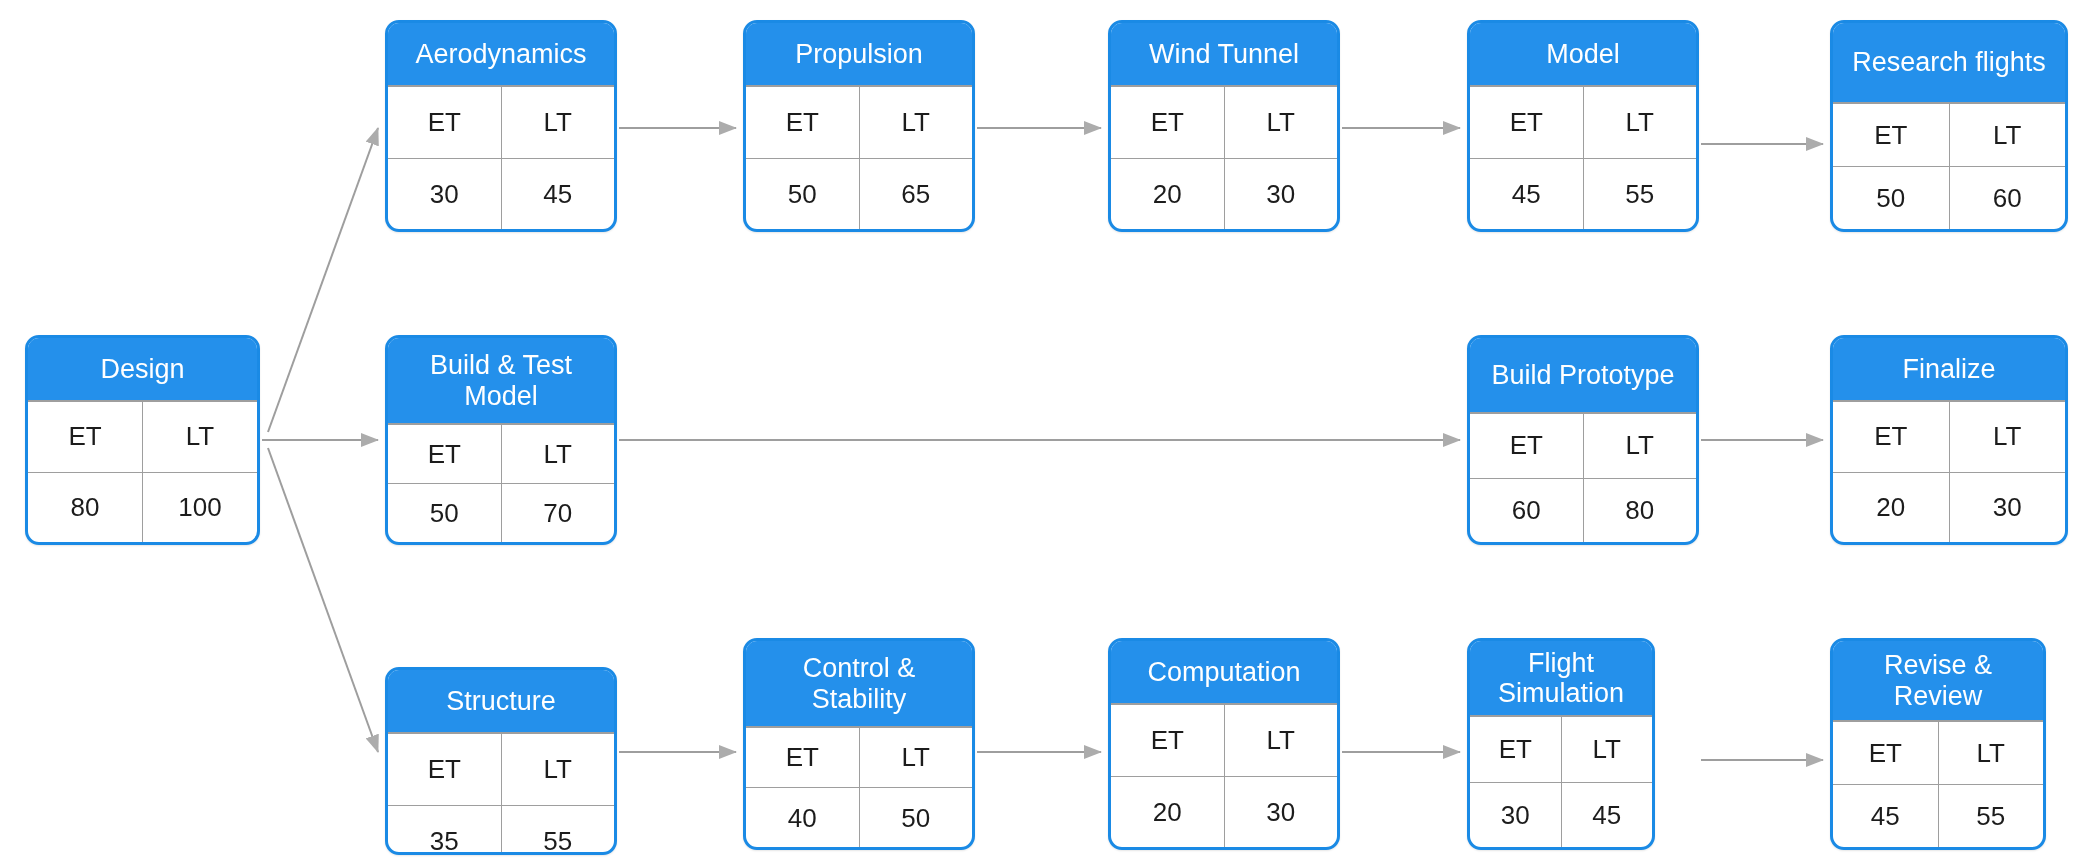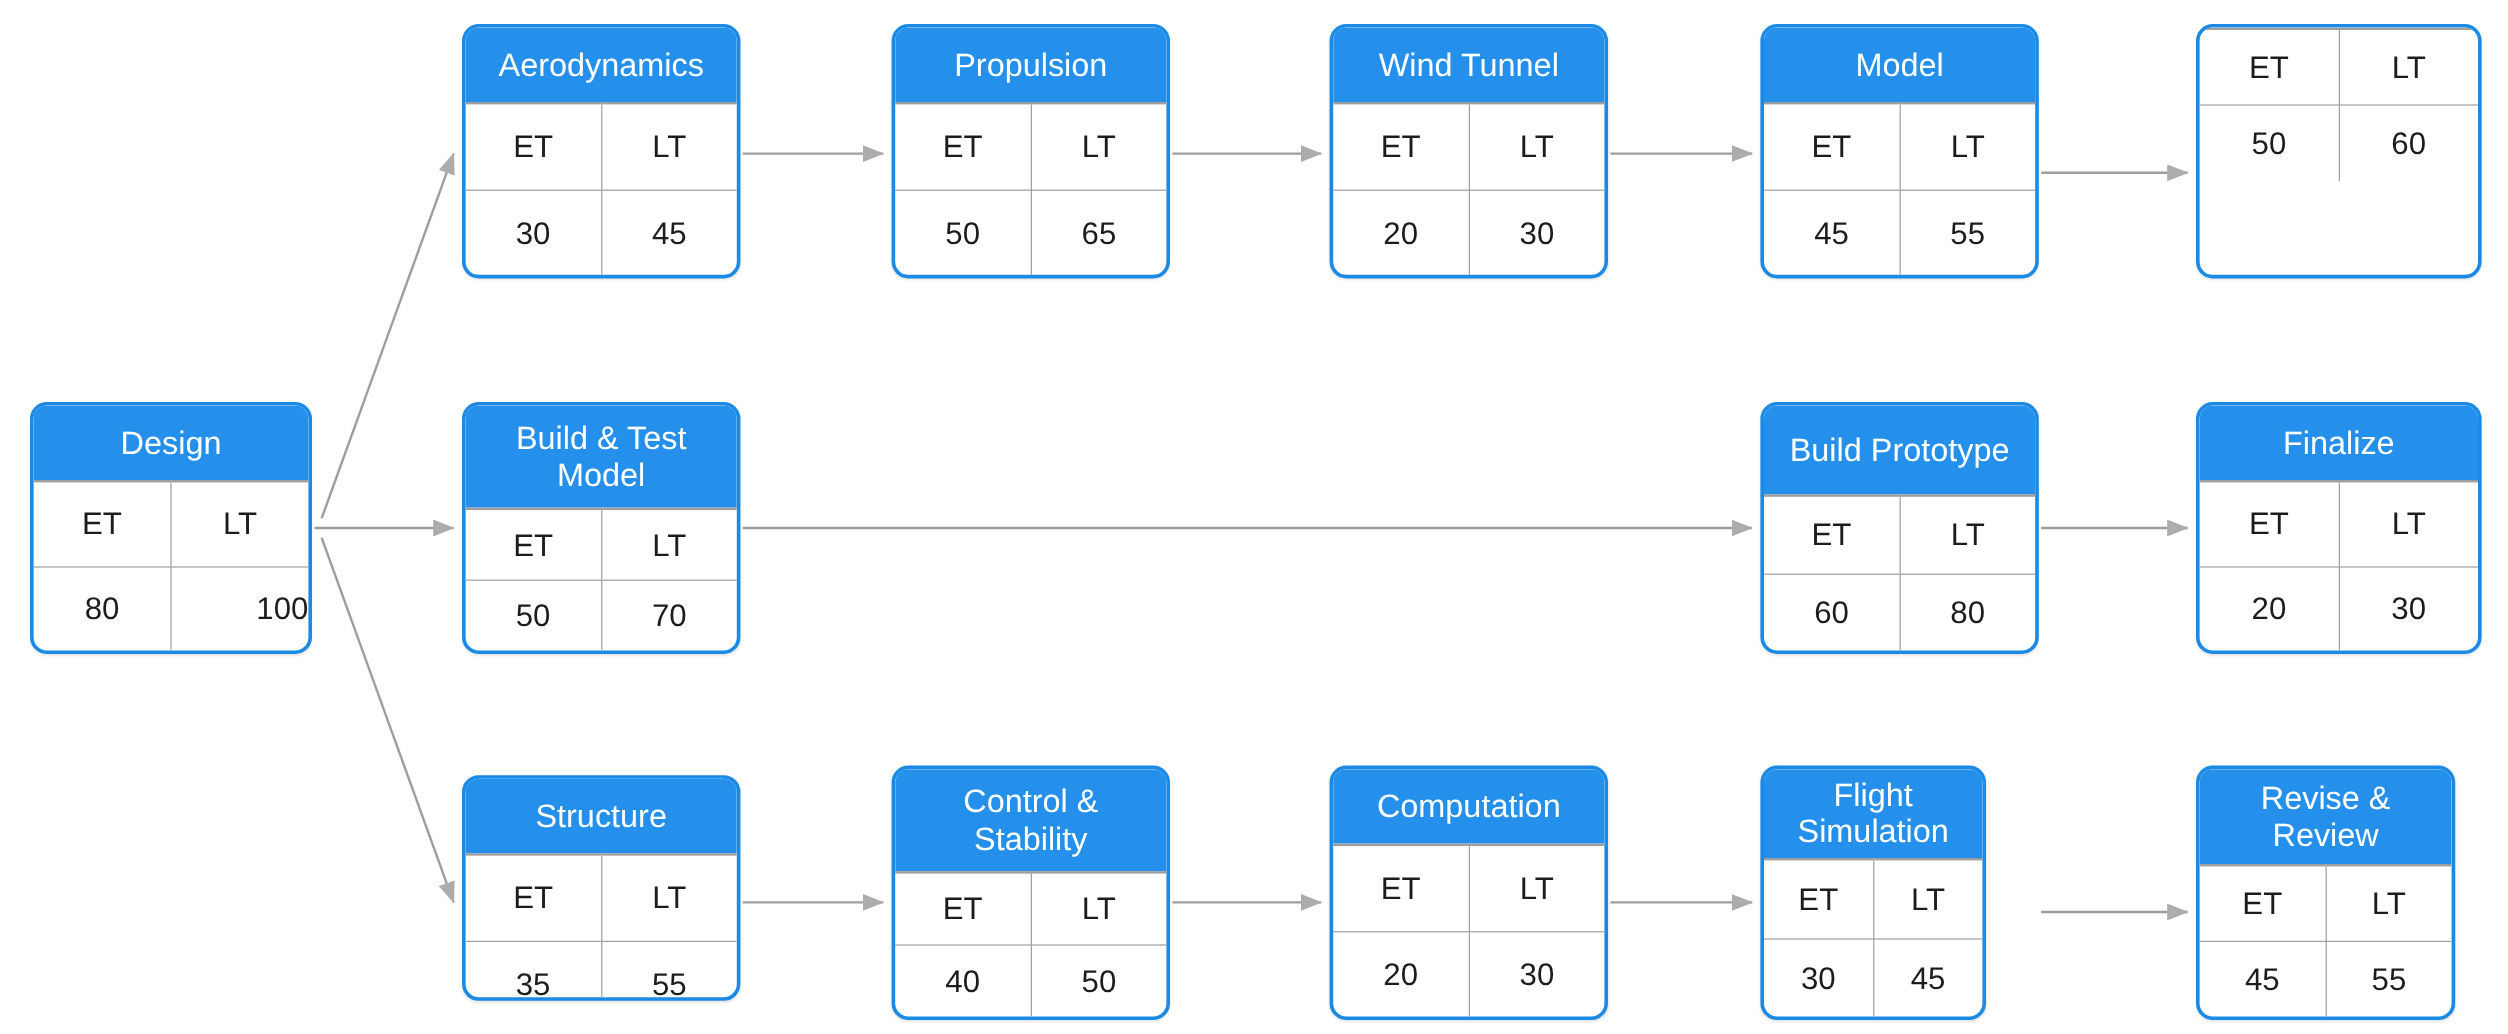--- a/index.html
+++ b/index.html
@@ -81,21 +81,21 @@
   <div id="node-layer">
       <div class="node" style="left: 25px; top: 335px; width: 235px; height: 210px;">
         <div class="node-header" style="height: 62px;">Design</div>
         <div class="node-table">
           <div class="node-row row-head">
             <div class="node-cell c-left" style="height: 71px;">ET</div>
             <div class="node-cell c-right" style="height: 71px;">LT</div>
           </div>
           <div class="node-row row-vals">
             <div class="node-cell c-left" style="height: 71px;">80</div>
-            <div class="node-cell c-right" style="height: 71px; text-align: right;">100</div>
+            <div class="node-cell c-right" style="height: 71px;">100</div>
           </div>
         </div>
       </div>
       <div class="node" style="left: 385px; top: 20px; width: 232px; height: 212px;">
         <div class="node-header" style="height: 62px;">Aerodynamics</div>
         <div class="node-table">
           <div class="node-row row-head">
             <div class="node-cell c-left" style="height: 72px;">ET</div>
             <div class="node-cell c-right" style="height: 72px;">LT</div>
           </div>
@@ -138,20 +138,21 @@
             <div class="node-cell c-left" style="height: 72px;">ET</div>
             <div class="node-cell c-right" style="height: 72px;">LT</div>
           </div>
           <div class="node-row row-vals">
             <div class="node-cell c-left" style="height: 72px;">45</div>
             <div class="node-cell c-right" style="height: 72px;">55</div>
           </div>
         </div>
       </div>
       <div class="node" style="left: 1830px; top: 20px; width: 238px; height: 212px;">
+        <div class="node-header" style="height: 79px;">Research flights</div>
         <div class="node-table">
           <div class="node-row row-head">
             <div class="node-cell c-left" style="height: 63.5px;">ET</div>
             <div class="node-cell c-right" style="height: 63.5px;">LT</div>
           </div>
           <div class="node-row row-vals">
             <div class="node-cell c-left" style="height: 63.5px;">50</div>
             <div class="node-cell c-right" style="height: 63.5px;">60</div>
           </div>
         </div>
@@ -189,21 +190,21 @@
           <div class="node-row row-head">
             <div class="node-cell c-left" style="height: 71px;">ET</div>
             <div class="node-cell c-right" style="height: 71px;">LT</div>
           </div>
           <div class="node-row row-vals">
             <div class="node-cell c-left" style="height: 71px;">20</div>
             <div class="node-cell c-right" style="height: 71px;">30</div>
           </div>
         </div>
       </div>
-      <div class="node" style="left: 385px; top: 646px; width: 232px; height: 188px;">
+      <div class="node" style="left: 385px; top: 667px; width: 232px; height: 188px;">
         <div class="node-header" style="height: 62px;">Structure</div>
         <div class="node-table">
           <div class="node-row row-head">
             <div class="node-cell c-left" style="height: 72px;">ET</div>
             <div class="node-cell c-right" style="height: 72px;">LT</div>
           </div>
           <div class="node-row row-vals">
             <div class="node-cell c-left" style="height: 72px;">35</div>
             <div class="node-cell c-right" style="height: 72px;">55</div>
           </div>

